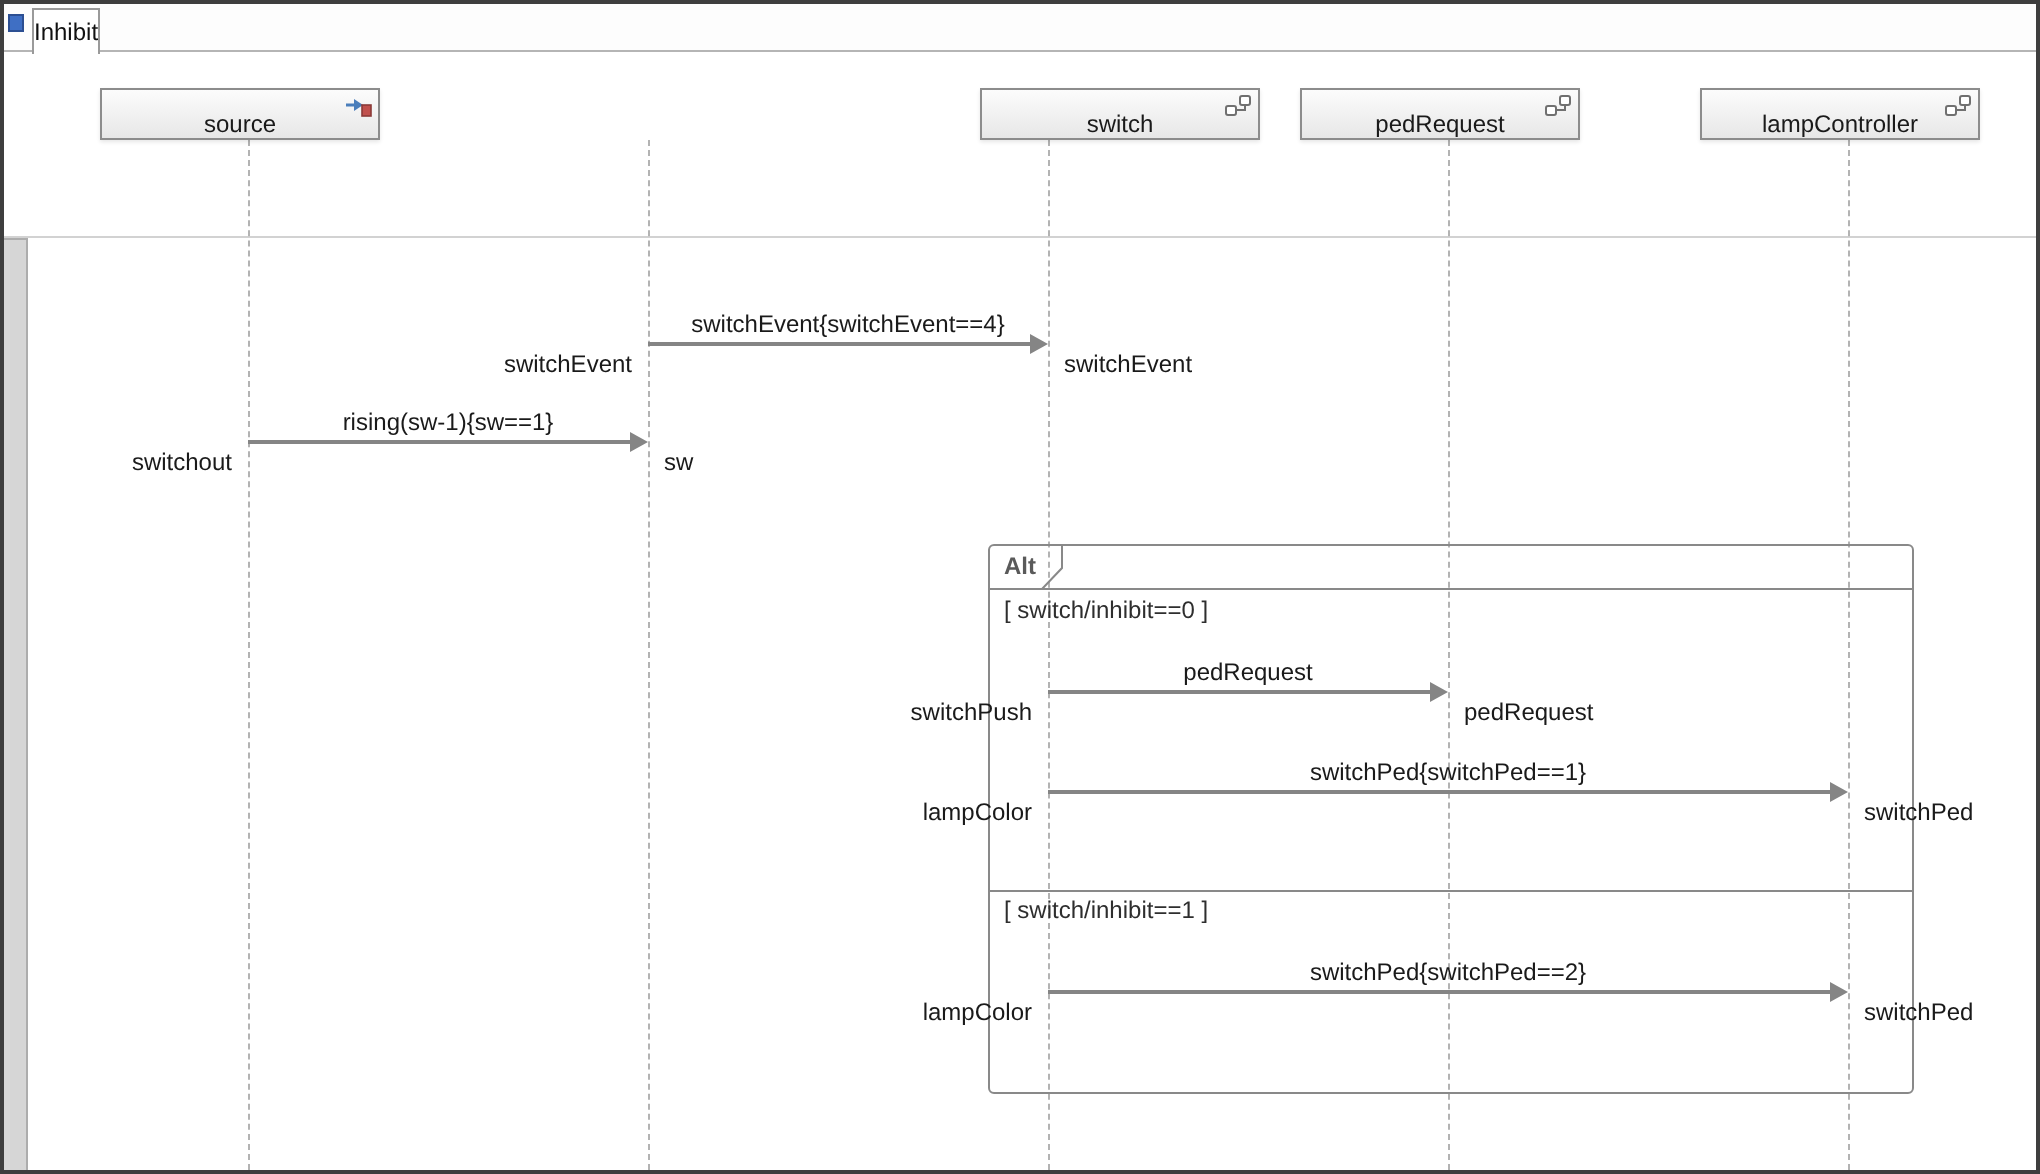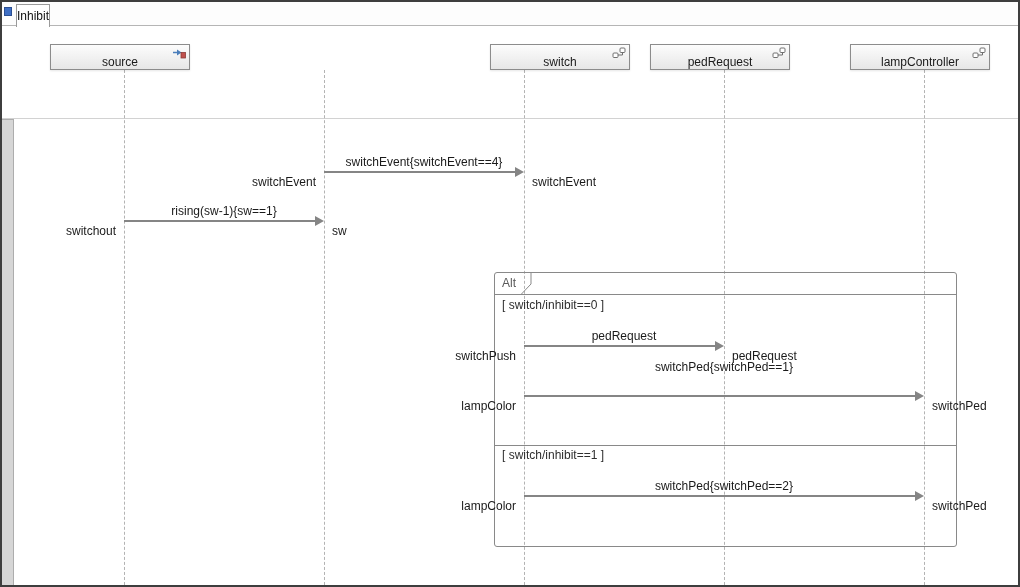--- a/index.html
+++ b/index.html
@@ -43,21 +43,21 @@
   .msg-line  { position:absolute; height:2px; background:#858585; }
   .msg-arrow {
     position:absolute; width:0; height:0;
     border-left:9px solid #858585;
     border-top:5px solid transparent; border-bottom:5px solid transparent;
   }
   .msg-label { position:absolute; font-size:12px; color:#1a1a1a; white-space:nowrap; }
   .msg-label.top  { text-align:center; }
   .msg-label.from { text-align:right; }
   .frag { position:absolute; border:1px solid #898989; border-radius:3px; background:transparent; }
-  .frag-op { position:absolute; font-size:12px; font-weight:normal; color:#5a5a5a; }
+  .frag-op { position:absolute; font-size:12px; font-weight:bold; color:#5a5a5a; }
   .frag-bevel { position:absolute; }
   .guard { position:absolute; font-size:12px; color:#2e2e2e; white-space:nowrap;text-align:right; }
   .hline { position:absolute; height:1px; background:#898989; }
   .note {
     position:absolute; width:86px; font-size:12px; line-height:14px;
     font-style:italic; color:#1f1f1f;
   }
 </style>
 </head>
 <body>
@@ -129,21 +129,21 @@
       <div class="msg-label top" style="left: 122px; width: 200px; top: 202px;">rising(sw-1){sw==1}</div>
       <div class="msg-label from" style="left: -86px; width: 200px; top: 222px;">switchout</div>
       <div class="msg-label to" style="left: 330px; top: 222px;">sw</div>
       <div class="msg-line" style="left: 522px; top: 343px; width: 192px; background: rgb(133, 133, 133);"></div>
       <div class="msg-arrow" style="left: 713px; top: 339px; border-left-color: rgb(133, 133, 133);"></div>
       <div class="msg-label top" style="left: 522px; width: 200px; top: 327px;">pedRequest</div>
       <div class="msg-label from" style="left: 314px; width: 200px; top: 347px;">switchPush</div>
       <div class="msg-label to" style="left: 730px; top: 347px;">pedRequest</div>
       <div class="msg-line" style="left: 522px; top: 393px; width: 392px; background: rgb(133, 133, 133);"></div>
       <div class="msg-arrow" style="left: 913px; top: 389px; border-left-color: rgb(133, 133, 133);"></div>
-      <div class="msg-label top" style="left: 522px; width: 400px; top: 358px;">switchPed{switchPed==1}</div>
+      <div class="msg-label top" style="left: 522px; width: 400px; top: 377px;">switchPed{switchPed==1}</div>
       <div class="msg-label from" style="left: 314px; width: 200px; top: 397px;">lampColor</div>
       <div class="msg-label to" style="left: 930px; top: 397px;">switchPed</div>
       <div class="msg-line" style="left: 522px; top: 493px; width: 392px; background: rgb(133, 133, 133);"></div>
       <div class="msg-arrow" style="left: 913px; top: 489px; border-left-color: rgb(133, 133, 133);"></div>
       <div class="msg-label top" style="left: 522px; width: 400px; top: 477px;">switchPed{switchPed==2}</div>
       <div class="msg-label from" style="left: 314px; width: 200px; top: 497px;">lampColor</div>
       <div class="msg-label to" style="left: 930px; top: 497px;">switchPed</div>
     </div>
   <div class="tabstrip">
     <div class="win-icon"></div>

